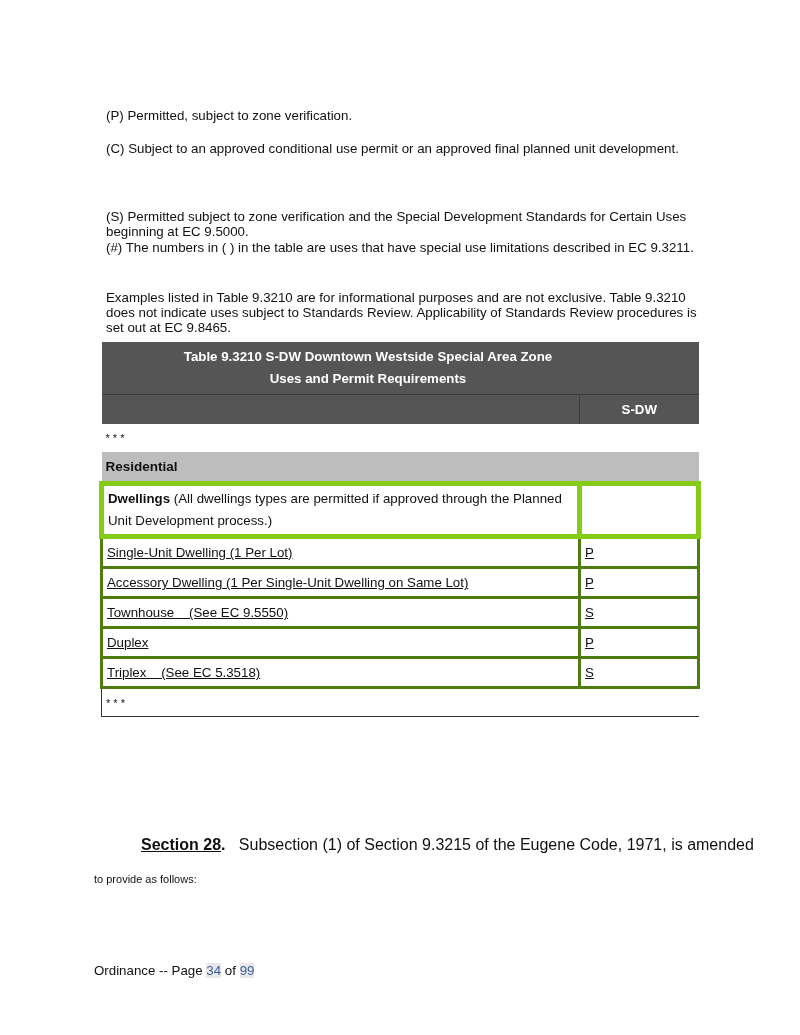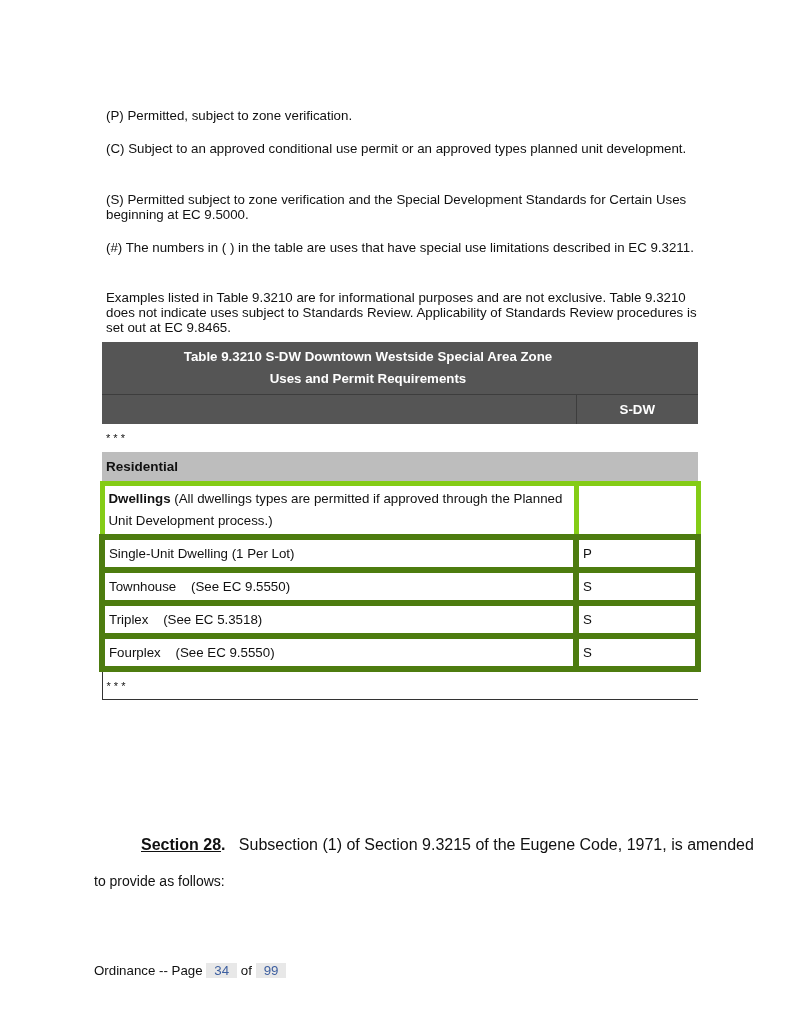--- a/index.html
+++ b/index.html
@@ -8,39 +8,39 @@
   .p { position:absolute; left:94px; width:610px; font-size:13.3px; line-height:15px; margin:12px; }
   #tbl { position:absolute; left:99px; top:342px; width:602px; border-collapse:collapse;
          font-size:13.3px; }
   #tbl td { padding:0 4px; vertical-align:middle; }
   .hdr td { background:#555555; color:#ffffff; font-weight:bold; text-align:center; }
   .hdr1 td { height:52px; line-height:22px; border-bottom:1px solid #3d3d3d; }
   .hdr2 td { height:29px; }
   .hdr2 td.c2 { border-left:1px solid #3d3d3d; }
   .stars td { height:28px; font-size:11px; vertical-align:top; padding-top:4px; }
   .sect td { background:#bdbdbd; height:29px; font-weight:bold; font-size:13.5px; border-bottom:4px solid #c2410c; }
-  .row td { border:6px solid #4d7c0f; height:27px; }
+  .row td { border:3px solid #4d7c0f; height:27px;text-decoration:underline; }
   .row td.c1 { padding-left:15px; }
   .row td.c2 { width:108px; }
   .dw td { border:5px solid #84cc16; height:48px; line-height:22px; }
   .endstars td { height:27px; font-size:11px; vertical-align:top; padding-top:4px;
                  border-left:1px solid #333; border-bottom:1px solid #333; }
   .sec { position:absolute; left:94px; top:836px; font-size:16px; width:610px; }
   .sec .lead { display:inline-block; width:47px; }
   .sec b { text-decoration:underline; }
-  .sec2 { position:absolute; left:94px; top:873px; font-size:14px; }
+  .sec2 { position:absolute; left:94px; top:873px; font-size:11px; }
   .footer { position:absolute; left:94px; top:963px; font-size:13.3px; }
-  .fld { background:#e8e8e8; color:#3d5fa0; padding:0 8px; }
+  .fld { background:#e8e8e8; color:#3d5fa0; padding:0 0; }
 </style>
 </head>
 <body>
 
 <p class="p" style="top:96px">(P) Permitted, subject to zone verification.</p>
-<p class="p" style="top:129px">(C) Subject to an approved conditional use permit or an approved types planned unit development.</p>
-<p class="p" style="top:180px">(S) Permitted subject to zone verification and the Special Development Standards for Certain Uses beginning at EC 9.5000.</p>
+<p class="p" style="top:129px">(C) Subject to an approved conditional use permit or an approved final planned unit development.</p>
+<p class="p" style="top:197px">(S) Permitted subject to zone verification and the Special Development Standards for Certain Uses beginning at EC 9.5000.</p>
 <p class="p" style="top:228px">(#) The numbers in ( ) in the table are uses that have special use limitations described in EC 9.3211.</p>
 <p class="p" style="top:278px">Examples listed in Table 9.3210 are for informational purposes and are not exclusive. Table 9.3210 does not indicate uses subject to Standards Review. Applicability of Standards Review procedures is set out at EC 9.8465.</p>
 
 <table id="tbl">
   <tbody>
       <tr class="hdr hdr1">
     <td colspan="2" style="padding-right:68px;">
       <div>Table 9.3210 S-DW Downtown Westside Special Area Zone</div>
       <div>Uses and Permit Requirements</div>
     </td>
@@ -57,29 +57,33 @@
   </tr>
   <tr class="dw">
     <td class="c1"><b>Dwellings</b><span> (All dwellings types are permitted if approved through the Planned Unit Development process.)</span></td>
     <td class="c2"></td>
   </tr>
   <tr class="row">
         <td class="c1">Single-Unit Dwelling (1 Per Lot)</td>
         <td class="c2">P</td>
       </tr>
   <tr class="row">
+        <td class="c1">Accessory Dwelling (1 Per Single-Unit Dwelling on Same Lot)</td>
+        <td class="c2">P</td>
+      </tr>
+  <tr class="row">
         <td class="c1" style="white-space:pre">Townhouse    (See EC 9.5550)</td>
         <td class="c2">S</td>
       </tr>
   <tr class="row">
-        <td class="c1" style="white-space:pre">Triplex    (See EC 5.3518)</td>
-        <td class="c2">S</td>
+        <td class="c1">Duplex</td>
+        <td class="c2">P</td>
       </tr>
   <tr class="row">
-        <td class="c1" style="white-space:pre">Fourplex    (See EC 9.5550)</td>
+        <td class="c1" style="white-space:pre">Triplex    (See EC 5.3518)</td>
         <td class="c2">S</td>
       </tr>
   <tr class="endstars">
     <td colspan="2">* * *</td>
   </tr>
 </tbody>
   </table>
 
 <div class="sec" style="white-space:pre"><span class="lead"></span><b>Section 28</b><span style="font-weight:bold">.</span><span>   Subsection (1) of Section 9.3215 of the Eugene Code, 1971, is amended</span></div>
 <div class="sec2">to provide as follows:</div>

